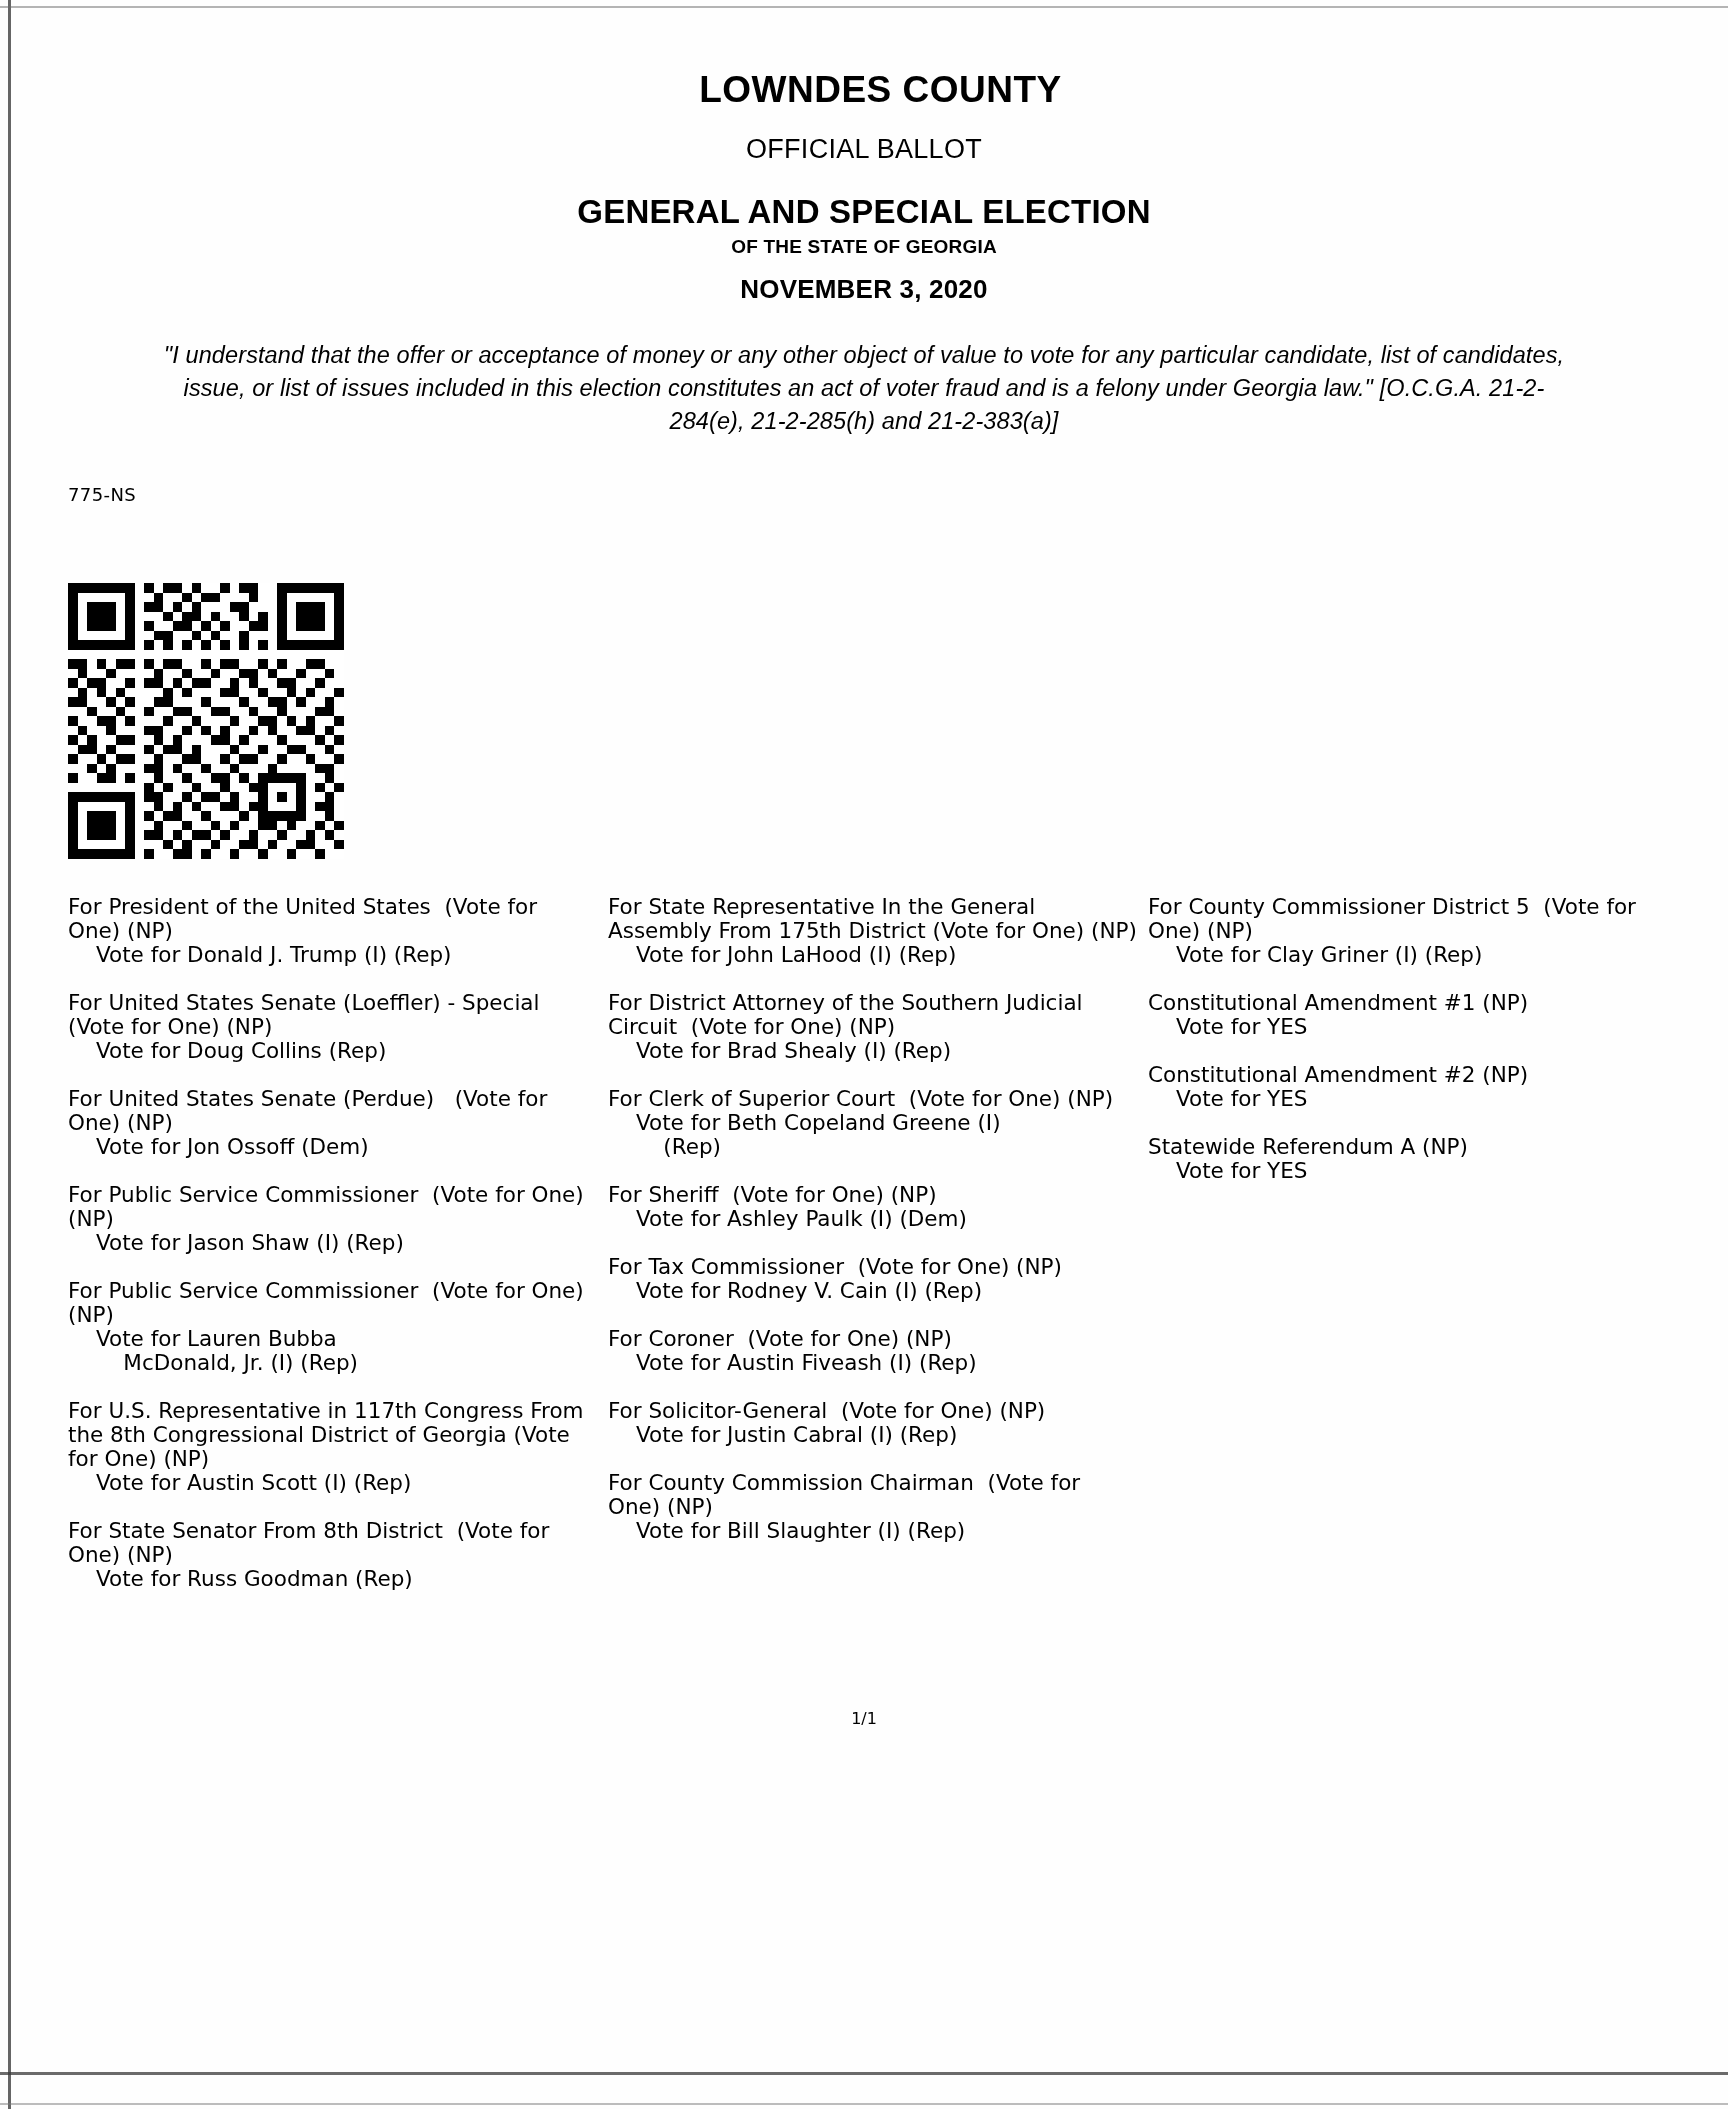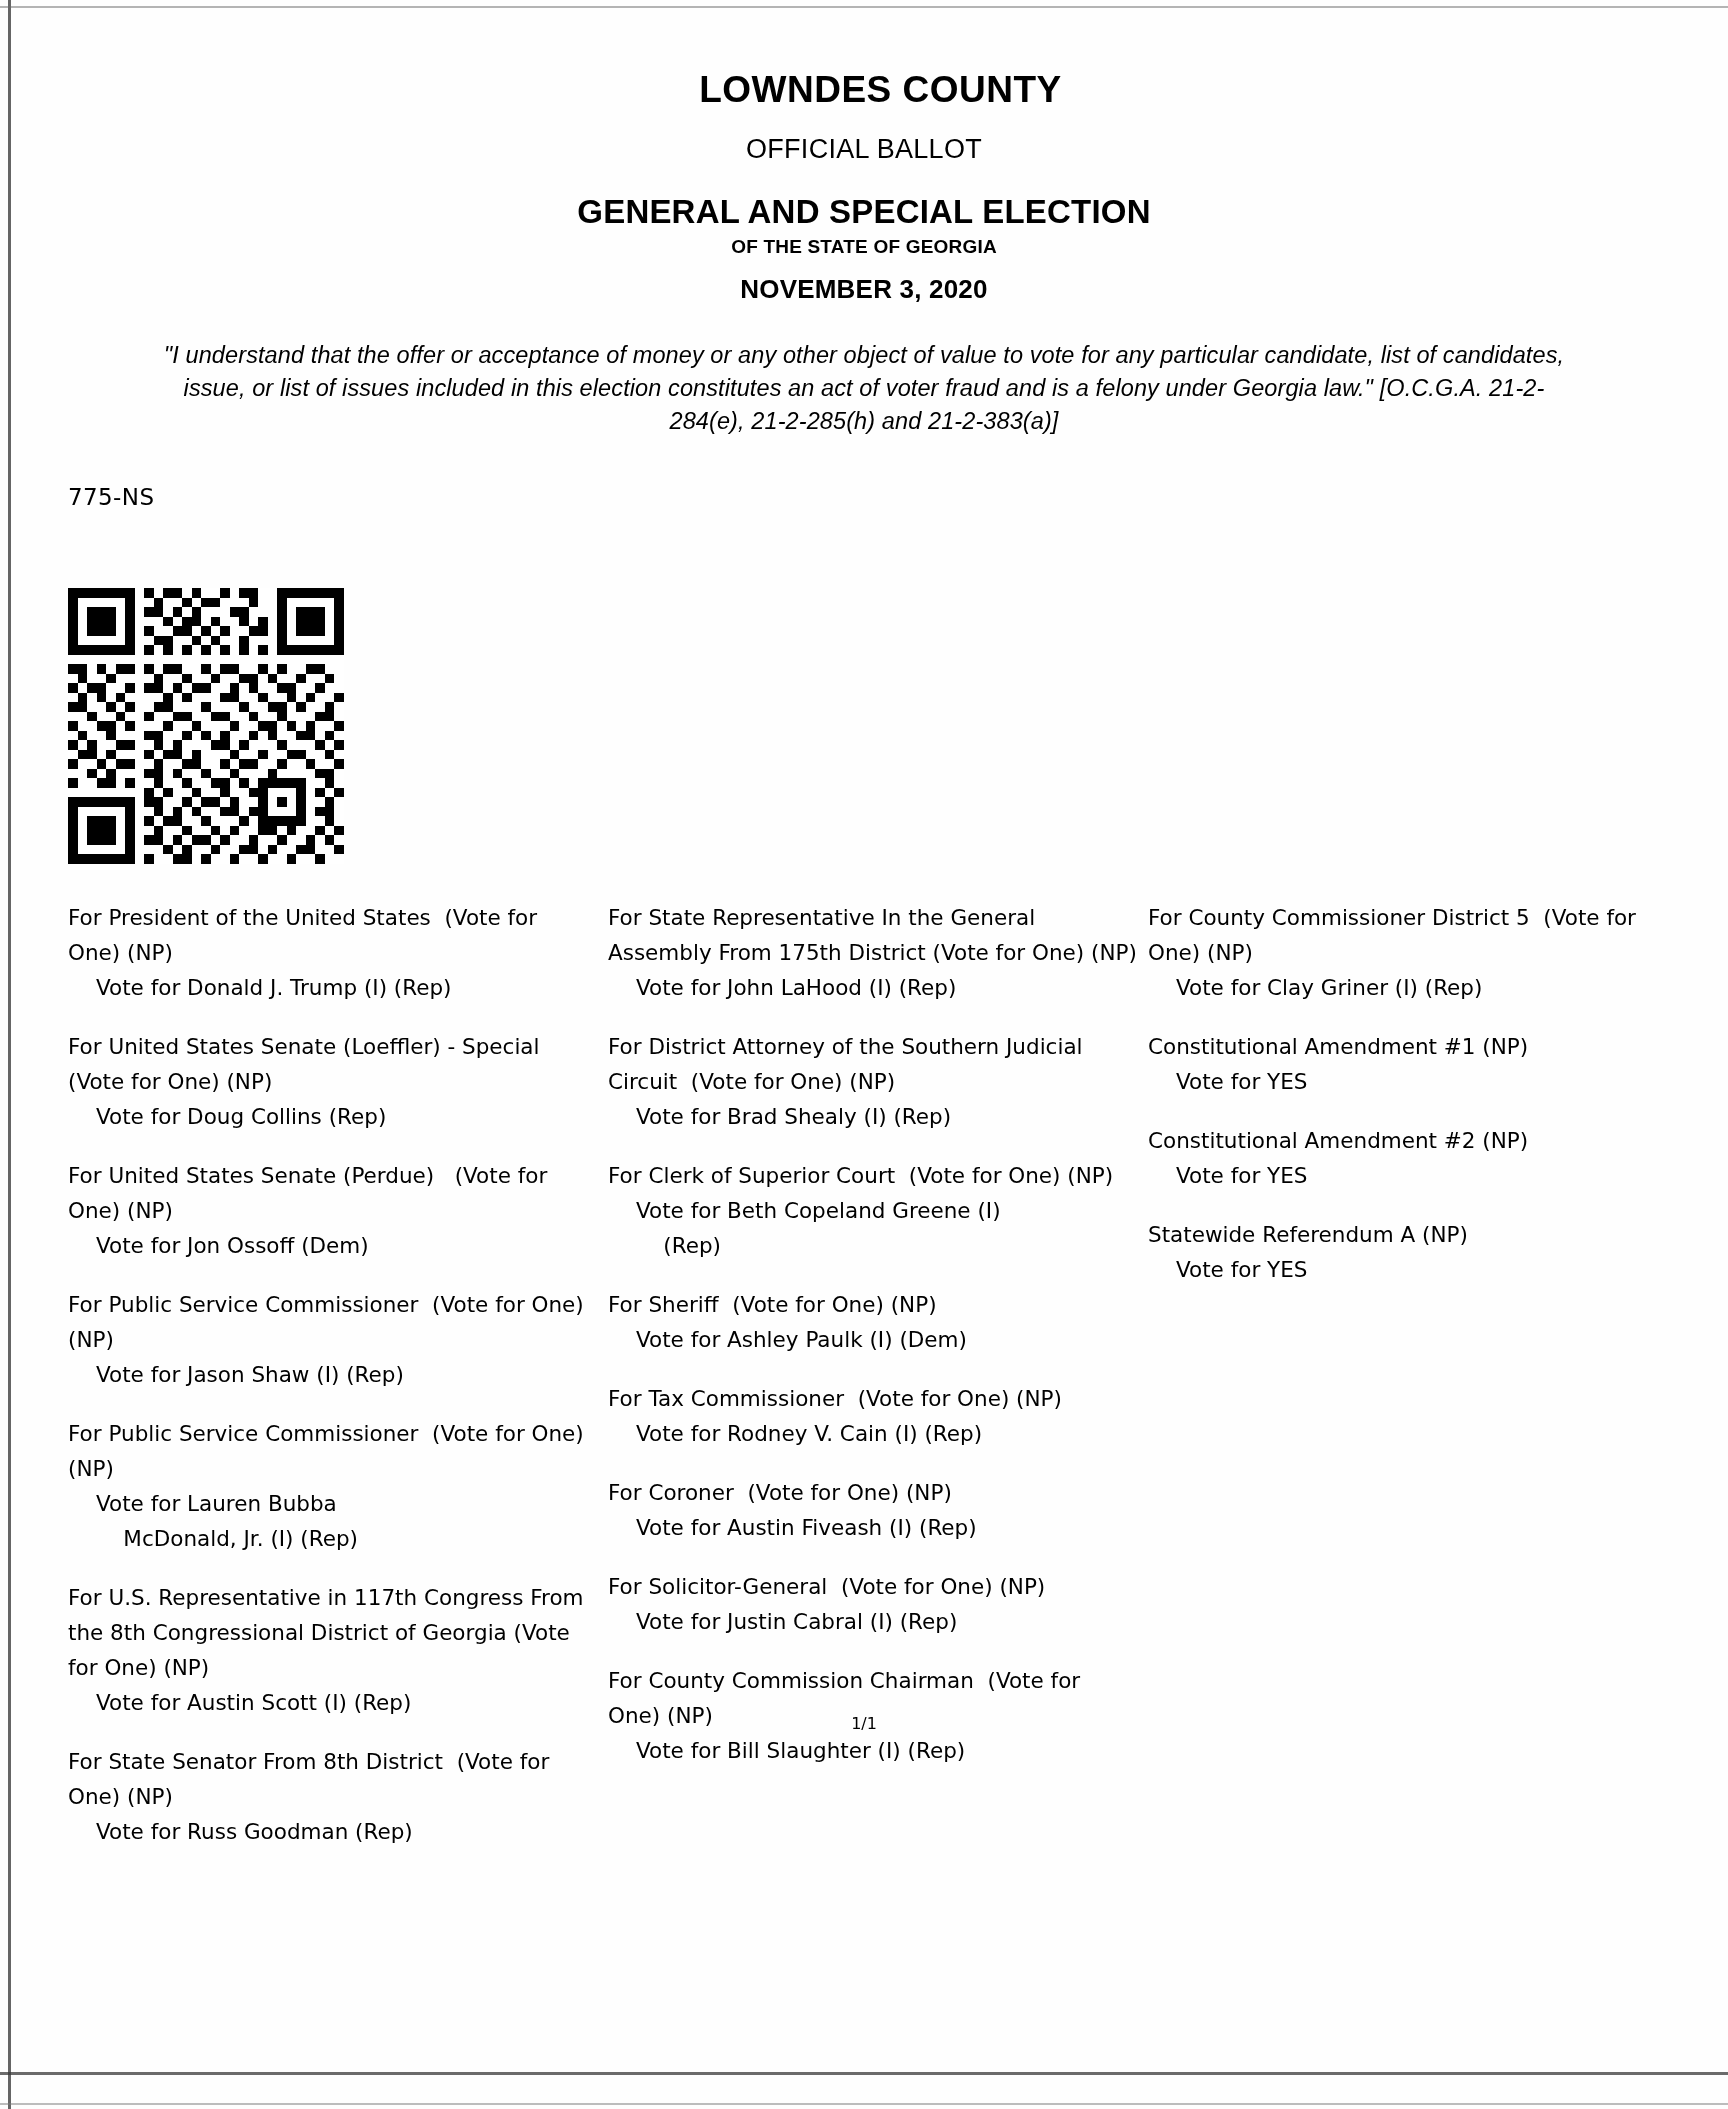--- a/index.html
+++ b/index.html
@@ -104,21 +104,21 @@
     font-style: italic;
     font-size: 23.5px;
     line-height: 33px;
     letter-spacing: .1px;
   }
 
   .ballot-code {
     margin-top: 46px;
     margin-left: 68px;
     font-family: "DejaVu Sans", sans-serif;
-    font-size: 23px;
+    font-size: 18px;
     letter-spacing: .4px;
   }
 
   
   .qr-wrap {
     margin-top: 78px;
     margin-left: 68px;
     width: 276px;
     height: 276px;
   }
@@ -128,21 +128,21 @@
   .cols {
     margin-top: 36px;
     position: relative;
     height: 760px;
   }
   .col {
     position: absolute;
     top: 0;
     font-family: "DejaVu Sans", sans-serif;
     font-size: 21.5px;
-    line-height: 35px;
+    line-height: 24px;
   }
   .col-1 { left: 68px;  width: 520px; }
   .col-2 { left: 608px; width: 530px; }
   .col-3 { left: 1148px; width: 540px; }
 
   .contest { margin-bottom: 24px; }
   .contest-title {
     white-space: pre-wrap;
   }
   .contest-choice {

